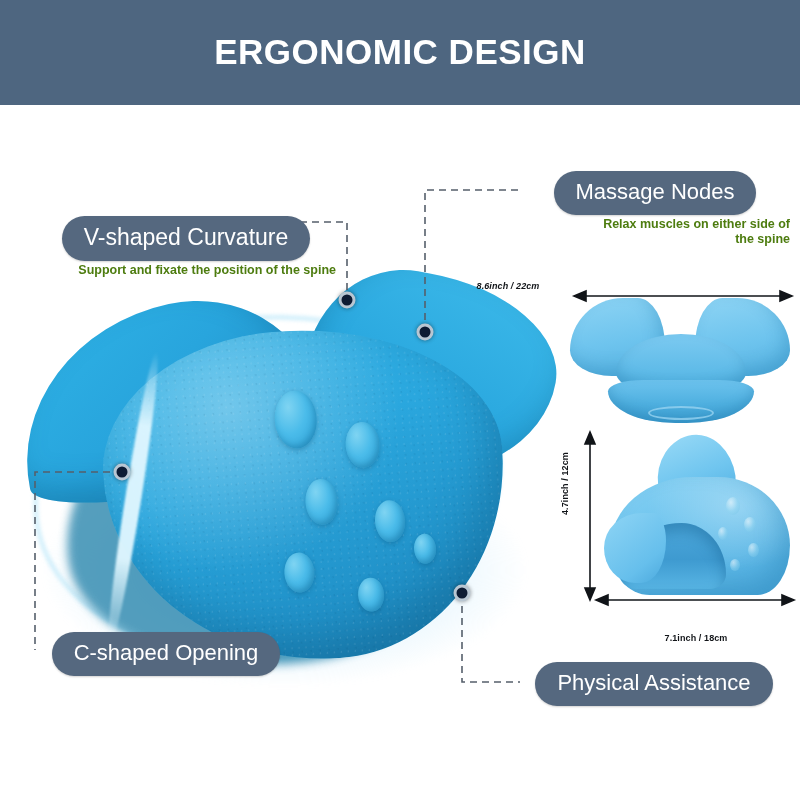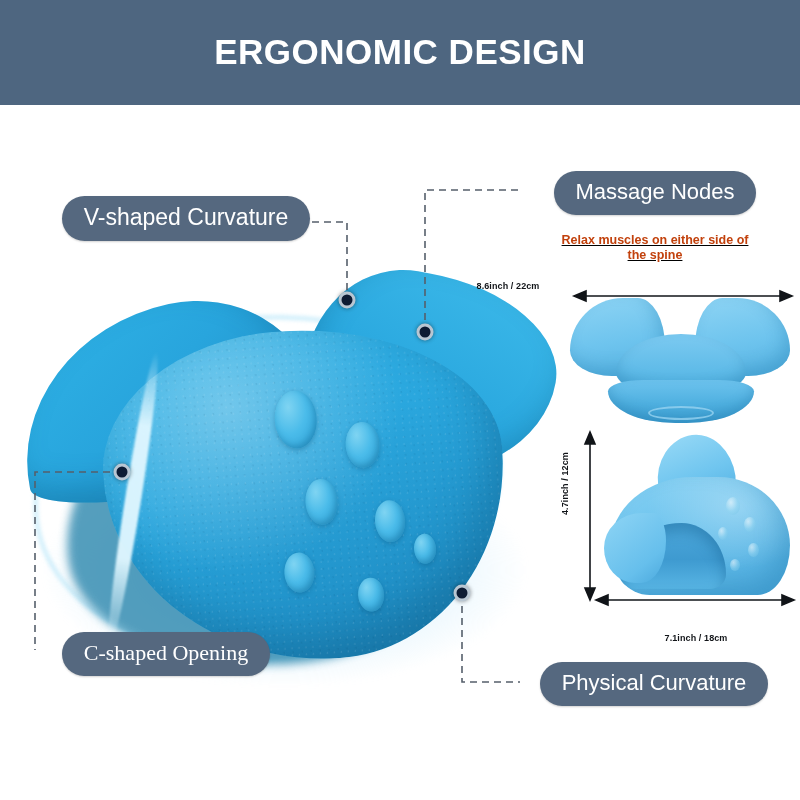--- a/index.html
+++ b/index.html
@@ -32,29 +32,29 @@
   
   .callout { position:absolute; }
   .pill {
     background:#55687f; color:#ffffff;
     border-radius:26px; text-align:center;
     font-size:22px; line-height:1; white-space:nowrap;
     padding:10px 22px 12px; display:inline-block;
     box-shadow:0 1px 2px rgba(0,0,0,.18);
   }
   .sub {
-    color:#c2410c; font-size:12.5px; font-weight:bold;
-    text-align:center; line-height:1.18; margin-top:18px;
+    color:#4d7c0f; font-size:12.5px; font-weight:bold;
+    text-align:right; line-height:1.18; margin-top:2px;
     white-space:pre-line;
   }
 
-  #co-v      { left:36px;  top:196px; width:300px; }
+  #co-v      { left:36px;  top:216px; width:300px; }
   #co-v .pill{ font-size:23px; }
-  #co-mass   { left:520px; top:171px; width:270px;text-decoration:underline; }
-  #co-c      { left:16px;  top:632px; width:300px;font-family:Liberation Serif, serif; }
+  #co-mass   { left:520px; top:171px; width:270px; }
+  #co-c      { left:16px;  top:632px; width:300px; }
   #co-phys   { left:514px; top:662px; width:280px; }
 
   
   .connectors { position:absolute; inset:0; width:800px; height:800px; pointer-events:none; }
 
   
   .product-main {
     position:absolute; left:5px; top:255px; width:545px; height:420px;
   }
   .pm-glow {
@@ -185,21 +185,21 @@
   .sp2-bump {
     position:absolute; border-radius:50%;
     background:radial-gradient(ellipse at 35% 30%, rgba(255,255,255,.55) 0%, rgba(150,215,242,.5) 50%, rgba(90,180,220,.35) 100%);
   }
 
   
   .dim-label {
     position:absolute; font-size:9px; font-weight:bold; color:#111418;
     white-space:nowrap; letter-spacing:.1px;
   }
-  #dim-w-top  { left:0; top:281px; width:800px; text-align:center; }
+  #dim-w-top  { left:0; top:281px; width:800px; text-align:center;font-style:italic; }
   #dim-w-top span { position:relative; left:108px; }
   #dim-w-bot  { left:598px; top:633px; width:196px; text-align:center; }
   #dim-h      { left:560px; top:515px; transform:rotate(-90deg); transform-origin:left top; }
 </style>
 </head>
 <body>
 
 <div class="stage">
 
   <div class="header">
@@ -255,39 +255,40 @@
 
   <div class="marker" style="left:347px; top:300px;"></div>
   <div class="marker" style="left:425px; top:332px;"></div>
   <div class="marker" style="left:122px; top:472px;"></div>
   <div class="marker" style="left:462px; top:593px;"></div>
 
   <div class="callout" id="co-v">
     <div style="text-align:center;">
       <span class="pill">V-shaped Curvature</span>
     </div>
+    <div class="sub">Support and fixate the position of the spine</div>
   </div>
 
   <div class="callout" id="co-mass">
     <div style="text-align:center;">
       <span class="pill">Massage Nodes</span>
     </div>
     <div class="sub">Relax muscles on either side of
 the spine</div>
   </div>
 
   <div class="callout" id="co-c">
     <div style="text-align:center;">
       <span class="pill">C-shaped Opening</span>
     </div>
   </div>
 
   <div class="callout" id="co-phys">
     <div style="text-align:center;">
-      <span class="pill">Physical Curvature</span>
+      <span class="pill">Physical Assistance</span>
     </div>
   </div>
 
   <div class="side-photo" id="photo-top">
     <div class="sp-front-left"></div>
     <div class="sp-front-right"></div>
     <div class="sp-saddle"></div>
     <div class="sp-base"></div>
     <div class="sp-base-ellipse"></div>
   </div>

